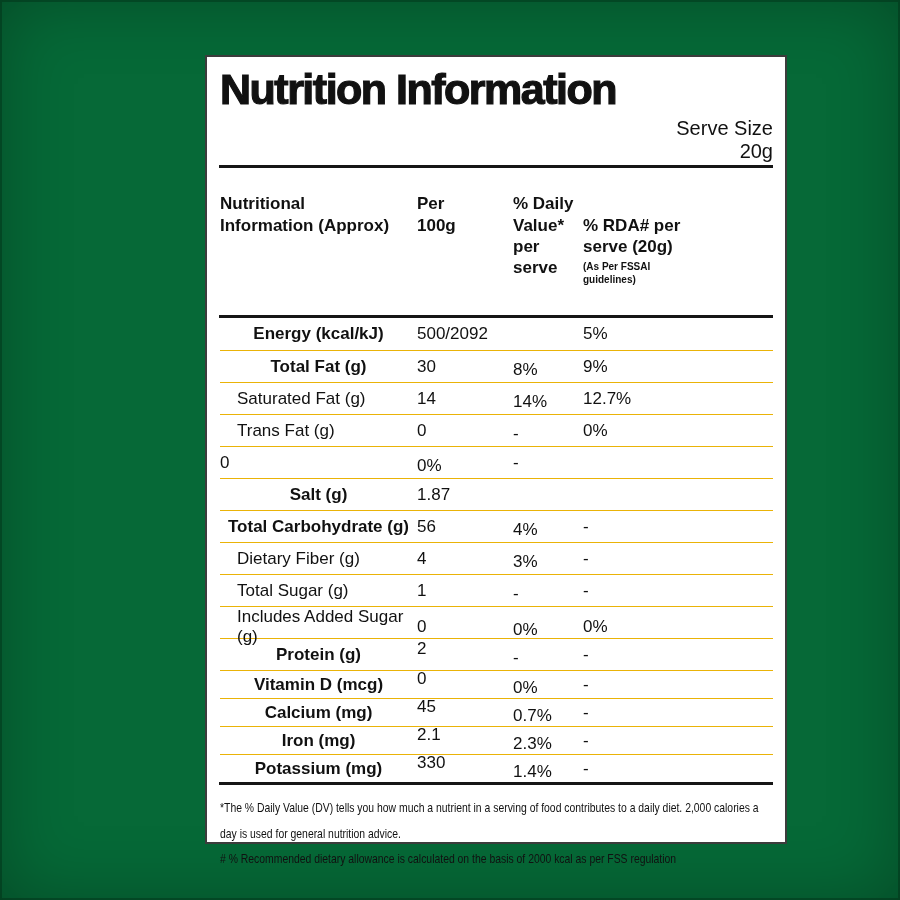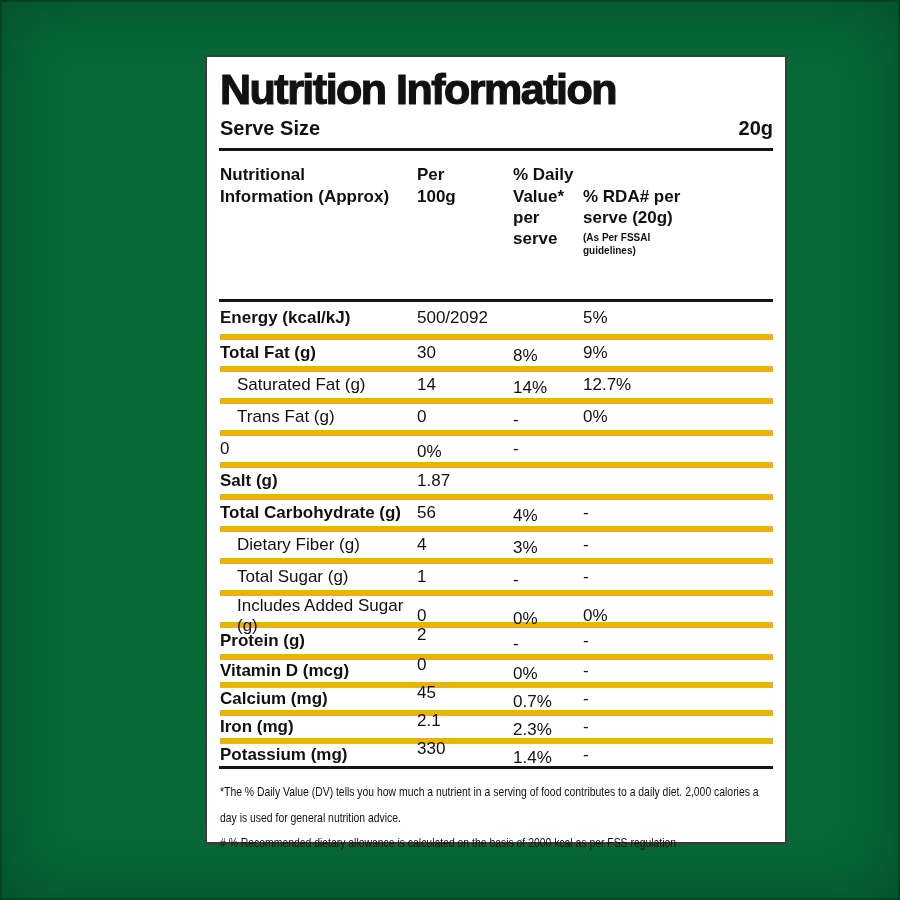--- a/index.html
+++ b/index.html
@@ -19,42 +19,43 @@
   }
 
   .title {
     font-size:43px; font-weight:bold; letter-spacing:-1.5px;
     -webkit-text-stroke:1.2px #111;
     margin:9px 12px 2px 13px; line-height:1.08; white-space:nowrap;
   }
 
   .serve-row {
     display:flex; justify-content:space-between; align-items:flex-end;
-    font-weight:bold; font-size:20px;
-    margin:5px 12px 8px 13px;
+    font-weight:normal; font-size:20px;
+    margin:5px 12px 2px 13px;
+    flex-direction:column;
   }
 
   .thick-line { height:3px; background:#161616; margin:0 12px; }
 
   .col-header {
     display:grid; grid-template-columns:197px 96px 70px 1fr;
-    margin:4px 12px 0 13px; padding:9px 0 21px;
+    margin:16px 12px 0 13px; padding:9px 0 8px;
     font-weight:bold; font-size:17px; line-height:1.25;
     white-space:pre-line;
   }
   .col-header .note { display:block; font-size:10px; margin-top:3px; line-height:1.3; white-space:pre-line; }
 
   .rows { margin:0 12px 0 13px; }
   .row {
     display:grid; grid-template-columns:197px 96px 70px 1fr;
     align-items:center; height:32px; font-size:17px;
   }
   .row:nth-child(n+12) { height:28px; }
-  .row + .row { border-top:6px solid #eab308; }
-  .row.bold .c1 { font-weight:bold; }
+  .row + .row { border-top:1px solid #eab308; }
+  .row.bold .c1 { font-weight:bold;text-align:center; }
   .row.indent .c1 { padding-left:17px; }
   .row .c3 { transform:translateY(3px); }
   .row:nth-child(n+11):nth-child(-n+15) .c2 { transform:translateY(-6px); }
   .row:nth-child(16) .c2 { transform:translateY(3px);margin-top:8px; }
 
   .footnotes { margin:10px 12px 0 13px; font-size:13px; line-height:1.95; }
   .footnotes p {
     transform:scaleX(0.8); transform-origin:0 50%;
     width:125%; margin:0;
   }

